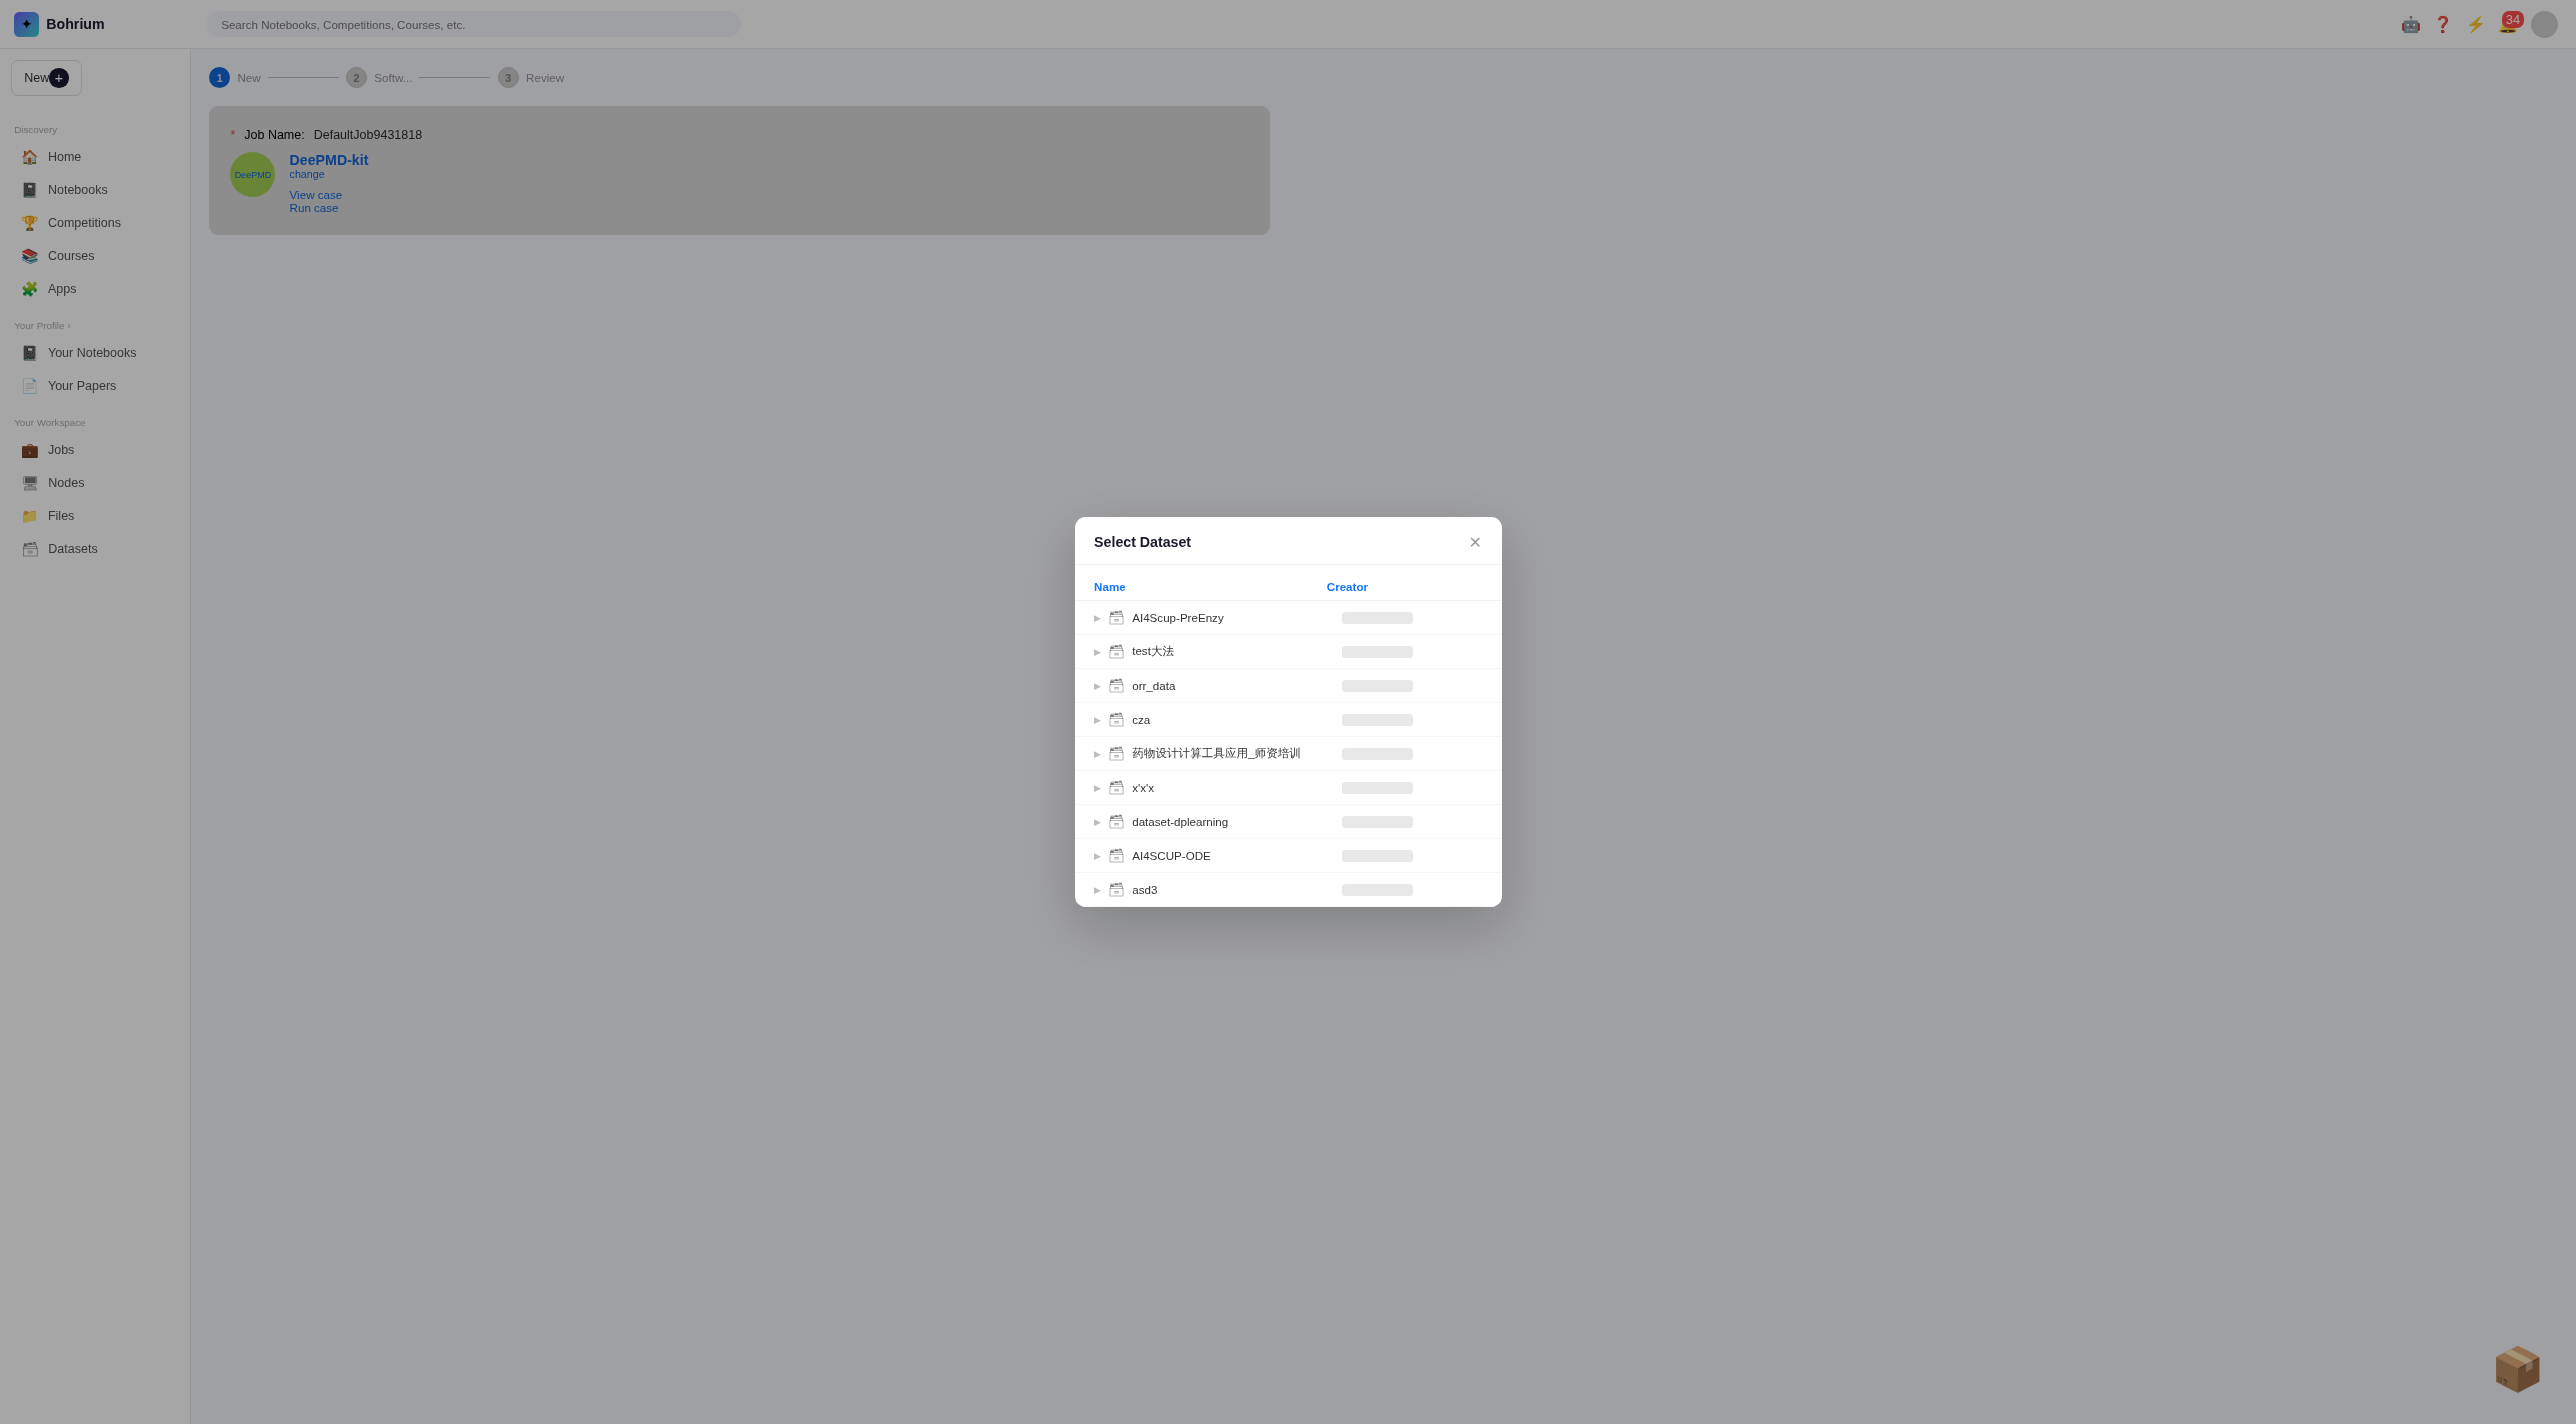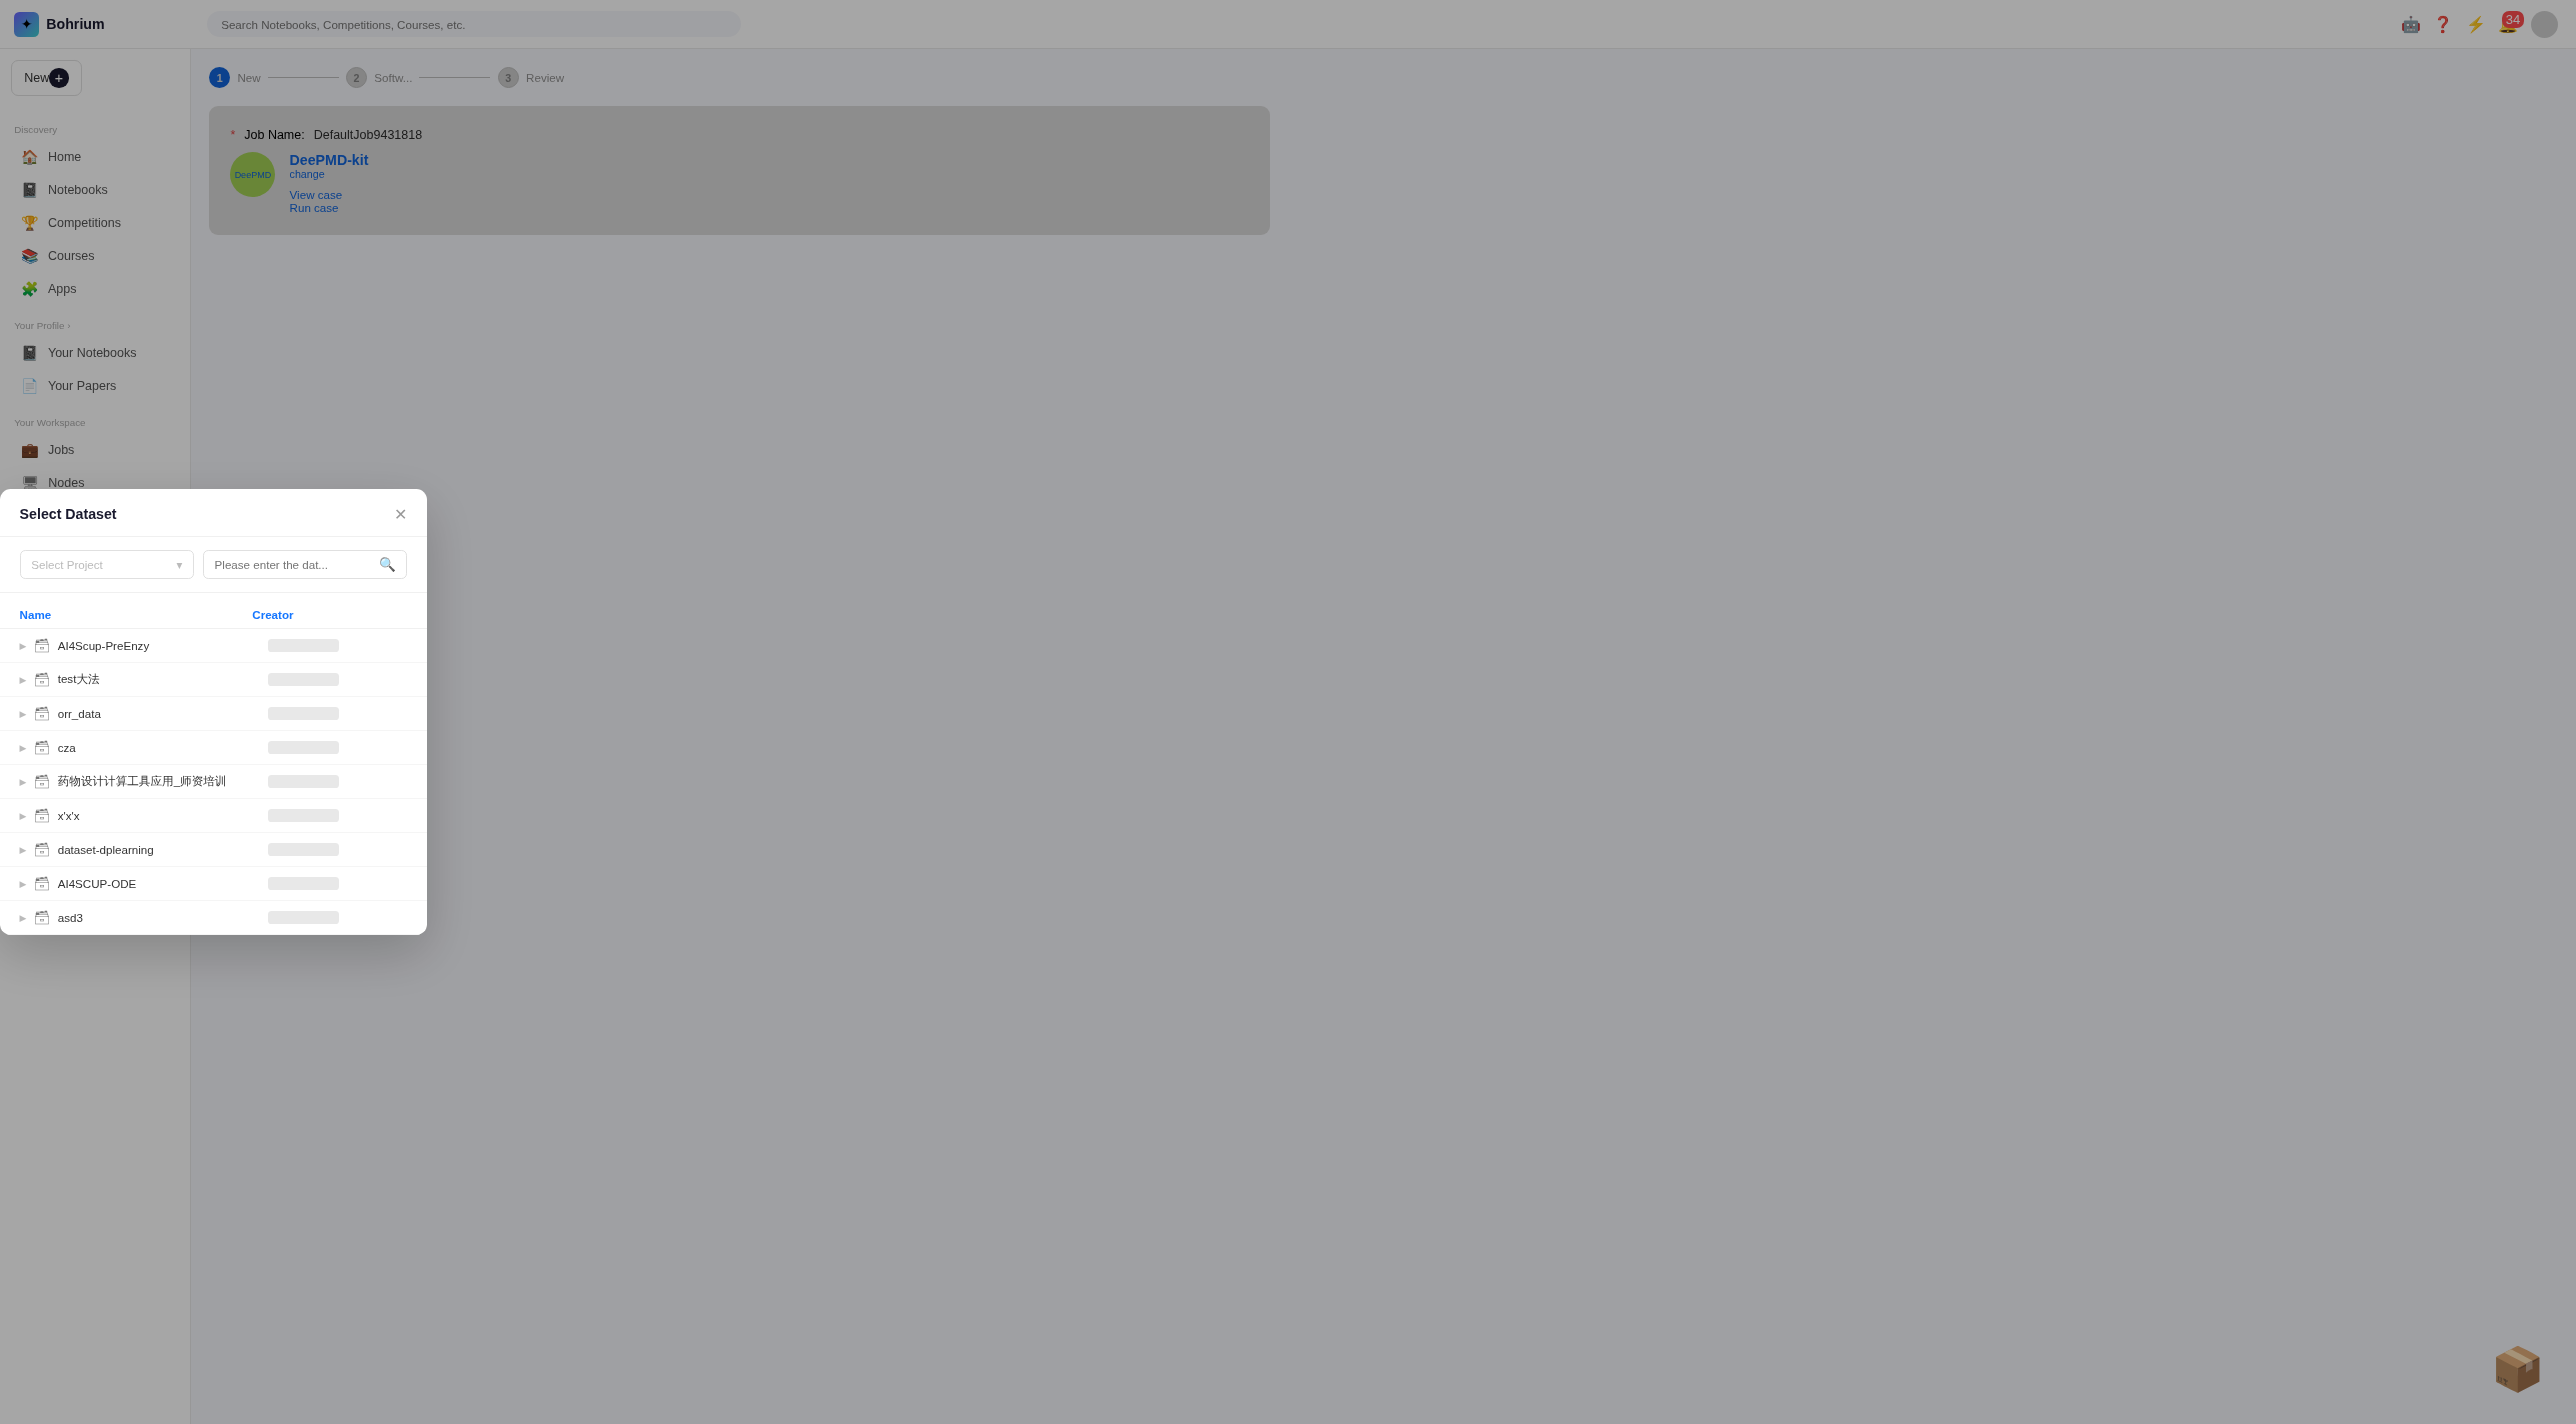--- a/index.html
+++ b/index.html
@@ -71,21 +71,21 @@
     .deepmd-info .change { font-size: 10.7px; color: #1677ff; cursor: pointer; }
 
     .bottom-bar { display: flex; align-items: center; gap: 10.7px; margin-top: 14.2px; }
     .btn-save { background: transparent; border: 1.3px solid #1677ff; color: #1677ff; border-radius: 5.3px; padding: 6.2px 16px; cursor: pointer; font-size: 11.6px; }
     .btn-next { background: #1a1a2e; color: #fff; border-radius: 18px; padding: 7.1px 19.6px; cursor: pointer; font-size: 11.6px; border: none; }
     .btn-submit { background: #e0e0e0; color: #aaa; border-radius: 5.3px; padding: 6.2px 16px; cursor: pointer; font-size: 11.6px; border: none; }
 
     
     .overlay {
       position: fixed; top: 0; left: 0; width: 100%; height: 100%;
-      background: rgba(0,0,0,0.35); z-index: 100; display: flex; align-items: center; justify-content: flex-start;
+      background: rgba(0,0,0,0.35); z-index: 100; display: flex; align-items: center; justify-content: center;
     }
 
     
     .modal {
       background: #fff; border-radius: 10.7px; width: 427px; max-height: 516px;
       box-shadow: 0 18px 53px rgba(0,0,0,0.2); overflow: hidden; display: flex; flex-direction: column;
     }
     .modal-header {
       display: flex; align-items: center; justify-content: space-between;
       padding: 16px 19.6px 12.5px; border-bottom: 0.9px solid #f0f0f0;
@@ -261,30 +261,20 @@
 </div>
 
 <div class="overlay">
 
   <div class="modal">
     <div class="modal-header">
       <span class="modal-title">Select Dataset</span>
       <button class="modal-close">✕</button>
     </div>
 
-    <div class="modal-filters">
-      <div class="project-select">
-        <span style="color:#bbb; font-size:11.6px;">Select Project</span>
-        <span>▾</span>
-      </div>
-      <div class="search-input-wrap">
-        <input type="text" style="width: 100%;" placeholder="Please enter the dat...">
-        <span class="search-icon">🔍</span>
-      </div>
-    </div>
 
     <div class="modal-table-header">
       <span class="col-name">Name</span>
       <span class="col-creator">Creator</span>
     </div>
 
     <div class="modal-list">
 
     <div class="dataset-row">
     <span class="row-expander">▶</span>

